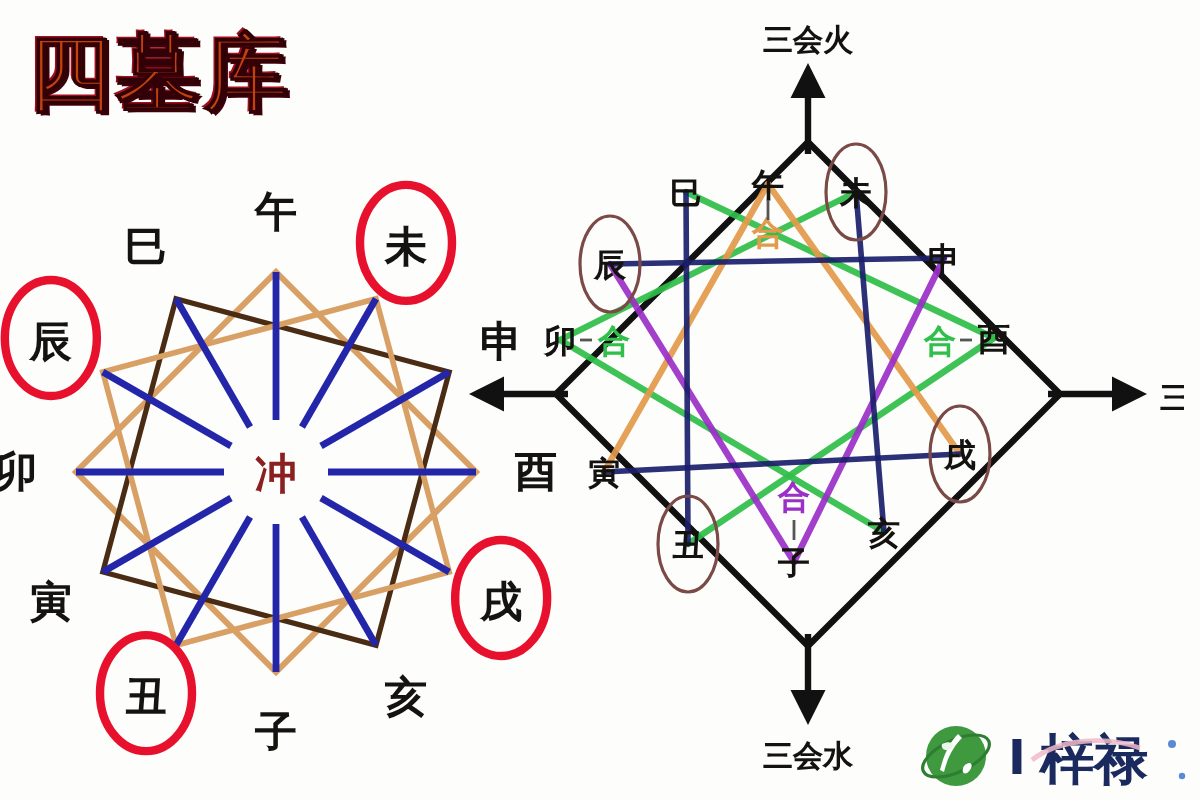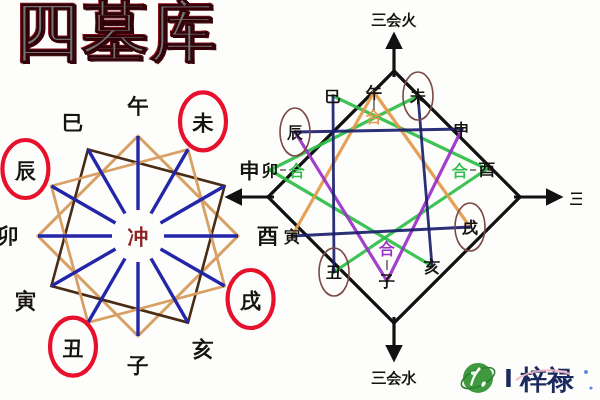--- a/index.html
+++ b/index.html
@@ -14,43 +14,43 @@
     overflow: hidden;
     font-family: "DejaVu Sans", "Liberation Sans", sans-serif;
     background: #fdfdfb;
   }
 
   
   #title {
     position: absolute;
     left: 14px;
     top: 6px;
-    font-size: 66px;
+    font-size: 42px;
     line-height: 62px;
     font-weight: 700;
     letter-spacing: 2px;
-    color: #737373;
-    font-family: Liberation Mono, monospace;
+    color: #c2410c;
+    font-family: Liberation Sans, sans-serif;
     text-shadow:
        1px 0px 0 #2a0006,
        2px 1px 0 #3d0009,
       -1px -1px 0 #9e1020;
     white-space: nowrap;
     -webkit-text-stroke: 0.5px #320007;
   }
 
   
   .panel { position: absolute; }
 
   
   #left-wheel { left: 0px; top: 88px; width: 290px; height: 300px; }
   #left-wheel svg { display: block; }
 
   
-  #right-diagram { left: 222px; top: 4px; width: 360px; height: 390px; }
+  #right-diagram { left: 232px; top: 4px; width: 360px; height: 390px; }
   #right-diagram svg { display: block; }
 
   
   #logo { left: 458px; top: 358px; width: 140px; height: 40px; }
 
   .cjk {
     font-family: "DejaVu Sans", "Liberation Sans", sans-serif;
   }
   svg text { font-family: "DejaVu Sans", "Liberation Sans", sans-serif; }
 </style>

